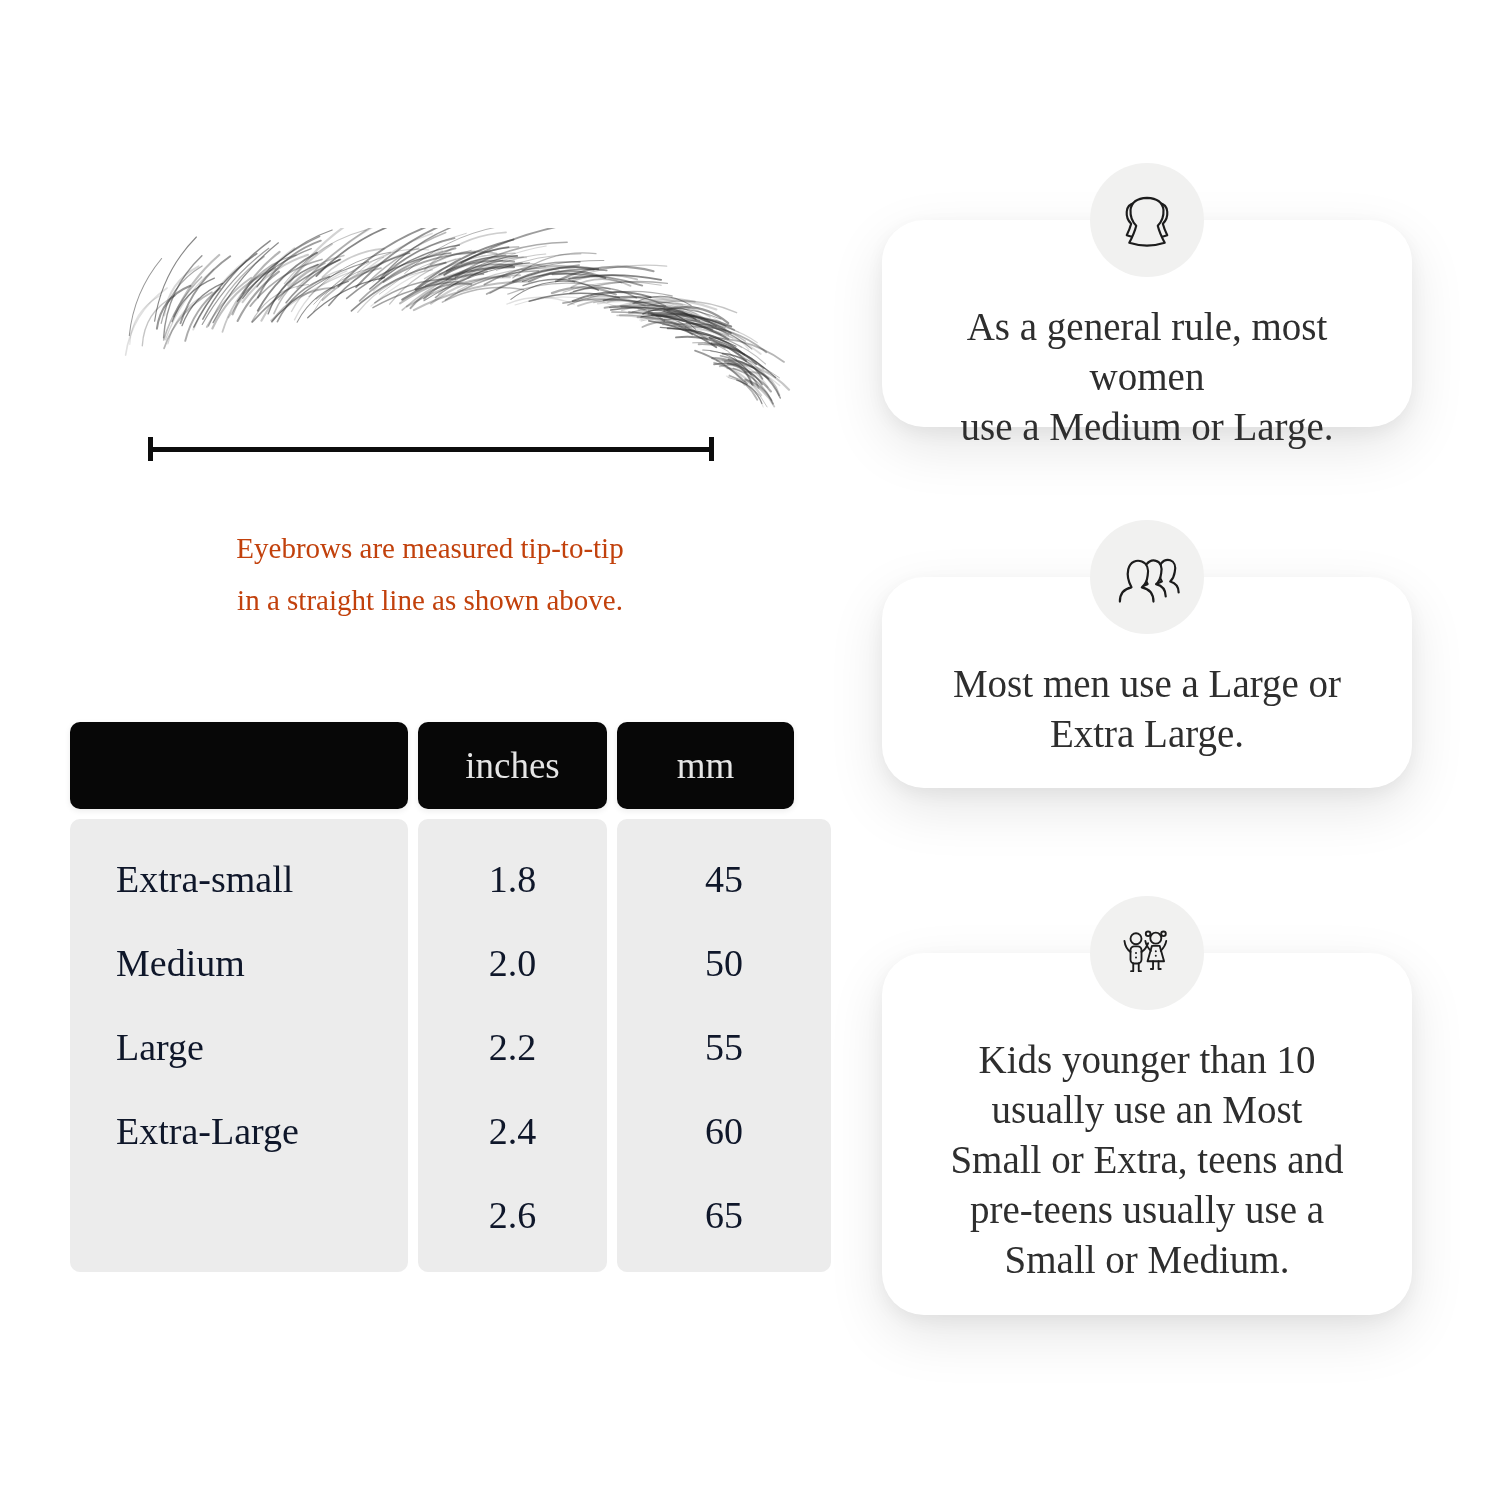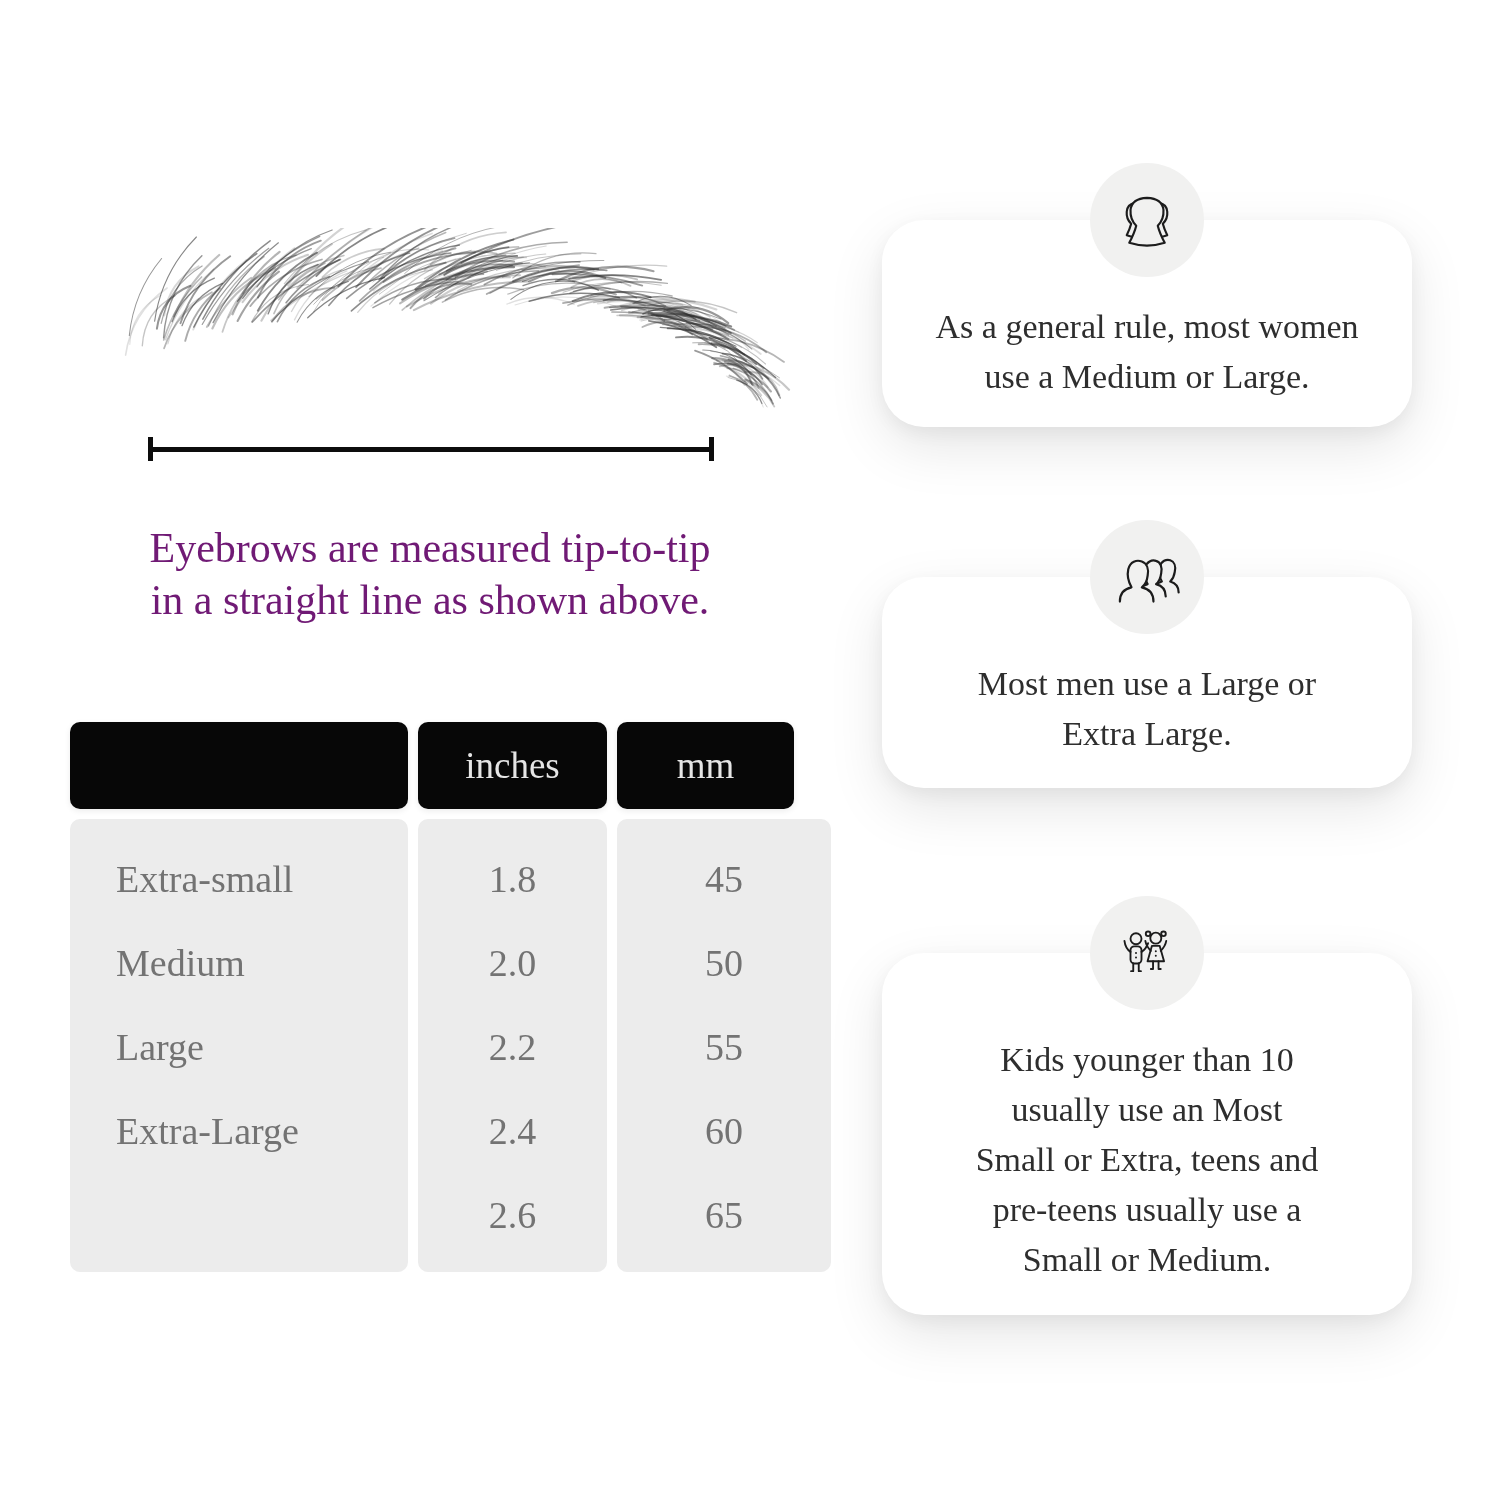--- a/index.html
+++ b/index.html
@@ -10,57 +10,57 @@
   }
   
   .eyebrow-holder{position:absolute;left:100px;top:228px;width:700px;height:200px;}
   .mline{position:absolute;left:148px;top:437px;width:566px;height:24px;}
   .mline .bar{position:absolute;left:0;right:0;top:10px;height:5px;background:#0d0d0d;}
   .mline .cap{position:absolute;top:0;width:5px;height:24px;background:#0d0d0d;}
   .mline .capL{left:0;}
   .mline .capR{right:0;}
   .caption{
     position:absolute;left:80px;top:522px;width:700px;
-    text-align:center;font-size:42px;line-height:52px;color:#701a75;
+    text-align:center;font-size:29px;line-height:52px;color:#c2410c;
   }
   
   .size-table{position:absolute;left:70px;top:722px;width:724px;height:550px;}
   .th{
     position:absolute;top:0;height:87px;background:#070707;color:#e5e5e5;
     border-radius:10px;display:flex;align-items:center;justify-content:center;
     font-size:37px;box-shadow:0 2px 6px rgba(0,0,0,0.08);
   }
   .th-label{left:0;width:338px;}
   .th-inches{left:348px;width:189px;}
   .th-mm{left:547px;width:177px;}
   .tcol{
     position:absolute;top:97px;height:453px;background:#ececec;border-radius:10px;
     box-sizing:border-box;padding-top:18px;
   }
   .tcol-label{left:0;width:338px;}
   .tcol-inches{left:348px;width:189px;}
   .tcol-mm{left:547px;width:214px;}
-  .tcell{height:84px;display:flex;align-items:center;justify-content:center;font-size:38px;color:#737373;}
+  .tcell{height:84px;display:flex;align-items:center;justify-content:center;font-size:38px;color:#0f172a;}
   .tcol-label .tcell{justify-content:flex-start;padding-left:46px;}
   
   .card{
     position:absolute;left:882px;width:530px;background:#ffffff;border-radius:42px;
     box-shadow:0 6px 18px rgba(0,0,0,0.05), 0 20px 55px rgba(0,0,0,0.10);
   }
   .card-1{top:220px;height:207px;}
   .card-2{top:577px;height:211px;}
   .card-3{top:953px;height:362px;}
   .icon-circle{
     position:absolute;left:50%;transform:translateX(-50%);top:-57px;
     width:114px;height:114px;border-radius:50%;background:#f1f1f0;
     display:flex;align-items:center;justify-content:center;
   }
   .card-text{
     padding:82px 28px 0 28px;text-align:center;
-    font-size:34px;line-height:50px;color:#2e2e2e;
+    font-size:39px;line-height:50px;color:#2e2e2e;
   }
   .icon-svg{display:block;}
   .icon-svg path, .icon-svg circle, .icon-svg rect{
     stroke:#1c1c1c;stroke-width:3.4;fill:none;stroke-linecap:round;stroke-linejoin:round;
   }
   .icon-svg .fillbg{fill:#f1f1f0;}
   .icon-svg .dot{fill:#1c1c1c;stroke:none;}
 </style>
 </head>
 <body>

